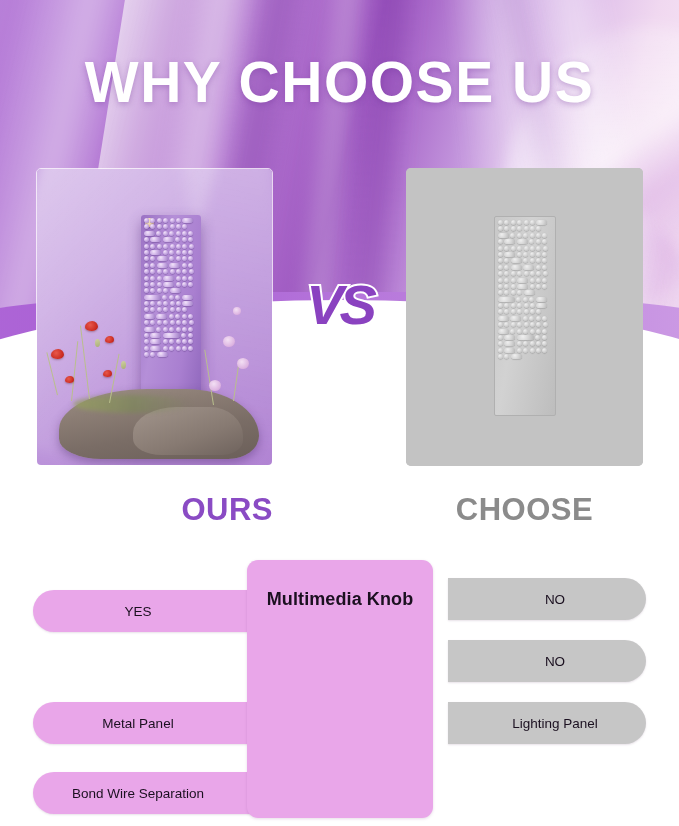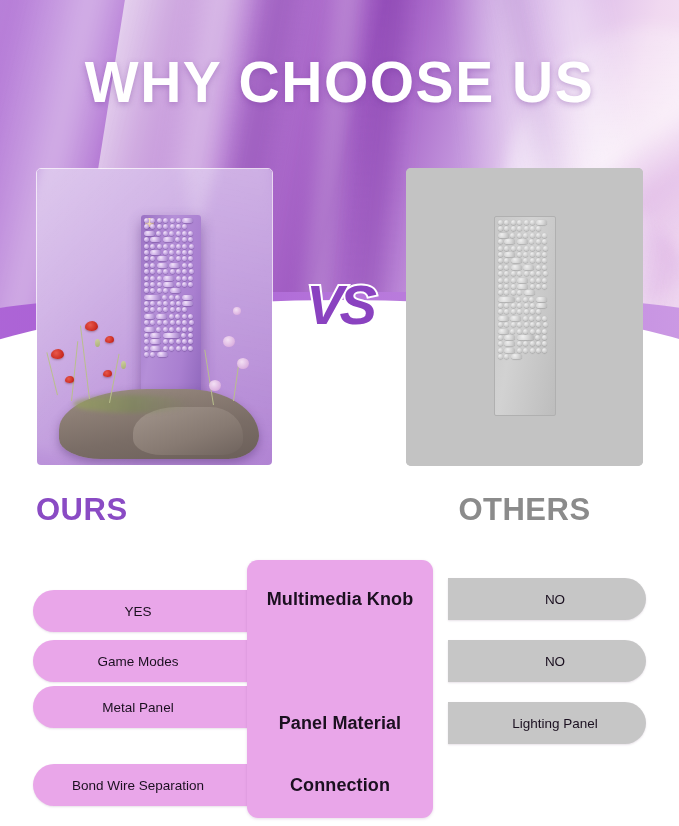--- a/index.html
+++ b/index.html
@@ -219,21 +219,21 @@
     paint-order:stroke fill;
     font-family:"Liberation Sans", sans-serif;
   }
 
   
   .col-label {
     position:absolute; top:492px;
     font-size:31px; font-weight:bold; letter-spacing:.5px;
     z-index:6;
   }
-  #label-ours  { left:36px;  width:237px; text-align:left; color:#8a4bc4; }
+  #label-ours  { left:36px;  width:237px; text-align:right; color:#8a4bc4; }
   #label-others{ left:406px; width:237px; text-align:center; color:#8b8b8b; }
 
   
   #table { position:absolute; left:0; top:560px; width:679px; height:266px; z-index:6; }
 
   #center-col {
     position:absolute; left:247px; top:0px; width:186px; height:258px;
     background:#e9a6e9;
     border-radius:11px;
     z-index:3;
@@ -624,42 +624,37 @@
           <div class="key"></div>
           <div class="key w"></div>
         </div>
     </div>
   </div>
 </div>
 
 <div id="vs">VS</div>
 
 <div class="col-label" id="label-ours">OURS</div>
-<div class="col-label" id="label-others">OTHERS</div>
+<div class="col-label" id="label-others">CHOOSE</div>
 
 <div id="table">
   <div id="center-col">
       <div class="center-cell" style="top: 18px;">Multimedia Knob</div>
-      <div class="center-cell" style="top: 142px;">Panel Material</div>
-      <div class="center-cell" style="top: 204px;">Connection</div>
     </div>
 <div class="pill pill-left" style="top: 30px;">
       <span>YES</span>
     </div>
     <div class="pill pill-right" style="top: 18px;">
       <span>NO</span>
     </div>
-    <div class="pill pill-left" style="top: 80px;">
-      <span>Game Modes</span>
-    </div>
     <div class="pill pill-right" style="top: 80px;">
       <span>NO</span>
     </div>
-    <div class="pill pill-left" style="top: 126px;">
+    <div class="pill pill-left" style="top: 142px;">
       <span>Metal Panel</span>
     </div>
     <div class="pill pill-right" style="top: 142px;">
       <span>Lighting Panel</span>
     </div>
-    <div class="pill pill-left" style="top: 204px;">
+    <div class="pill pill-left" style="top: 212px;">
       <span>Bond Wire Separation</span>
     </div>
   </div>
 
 </body></html>

